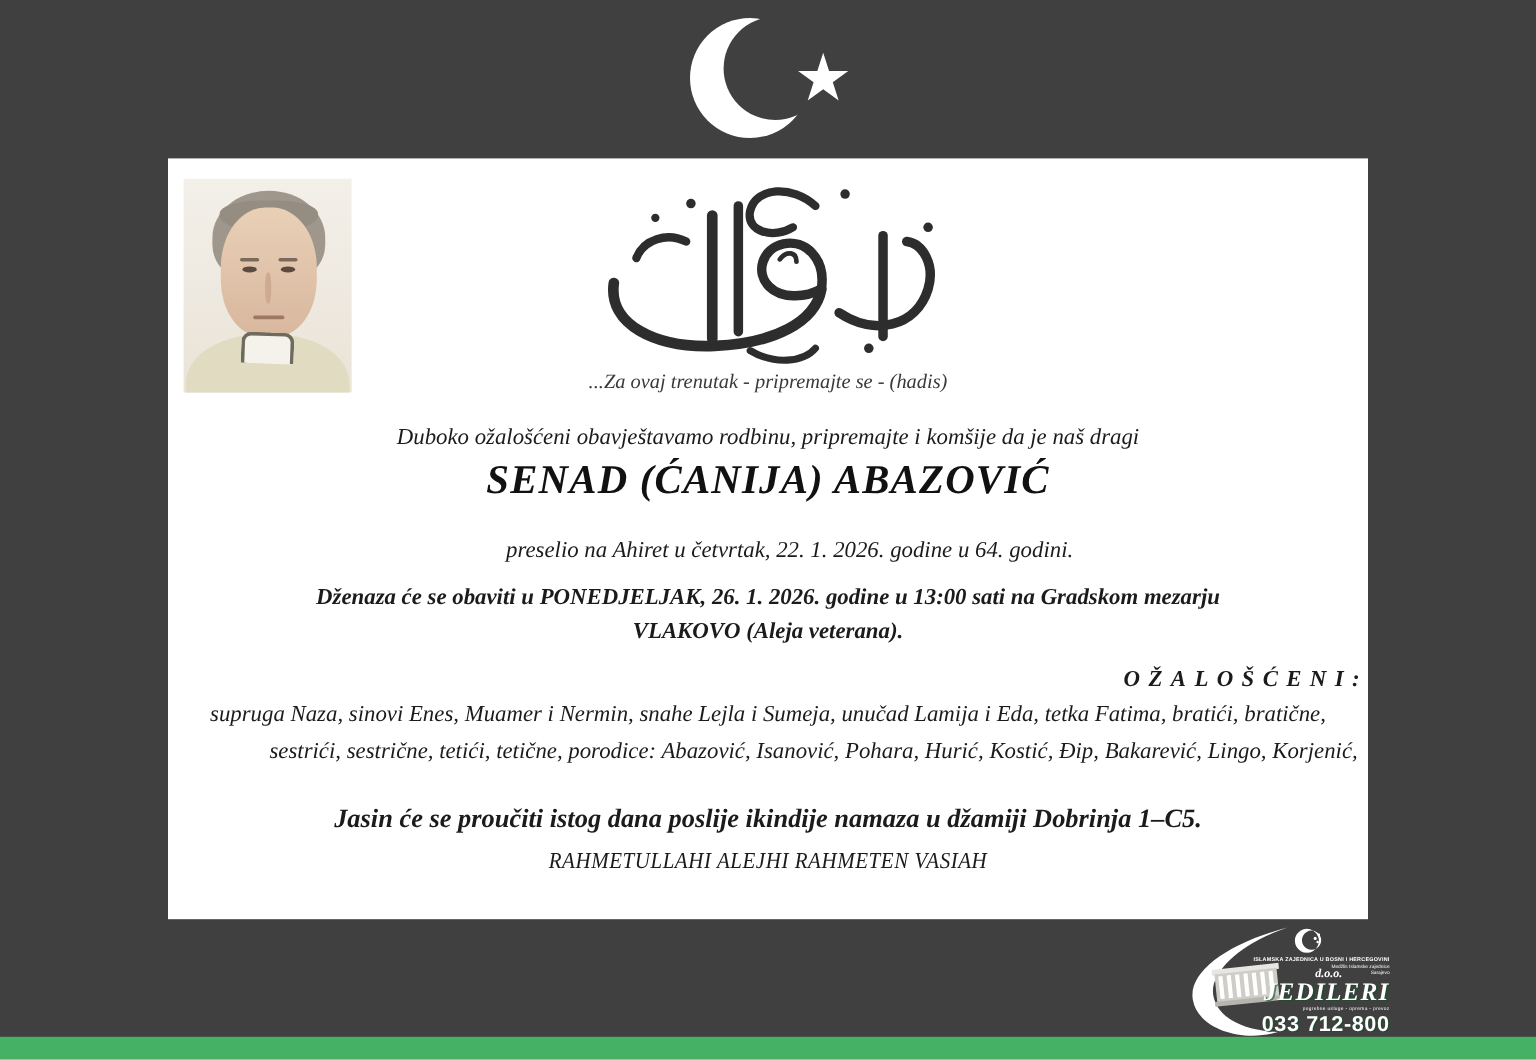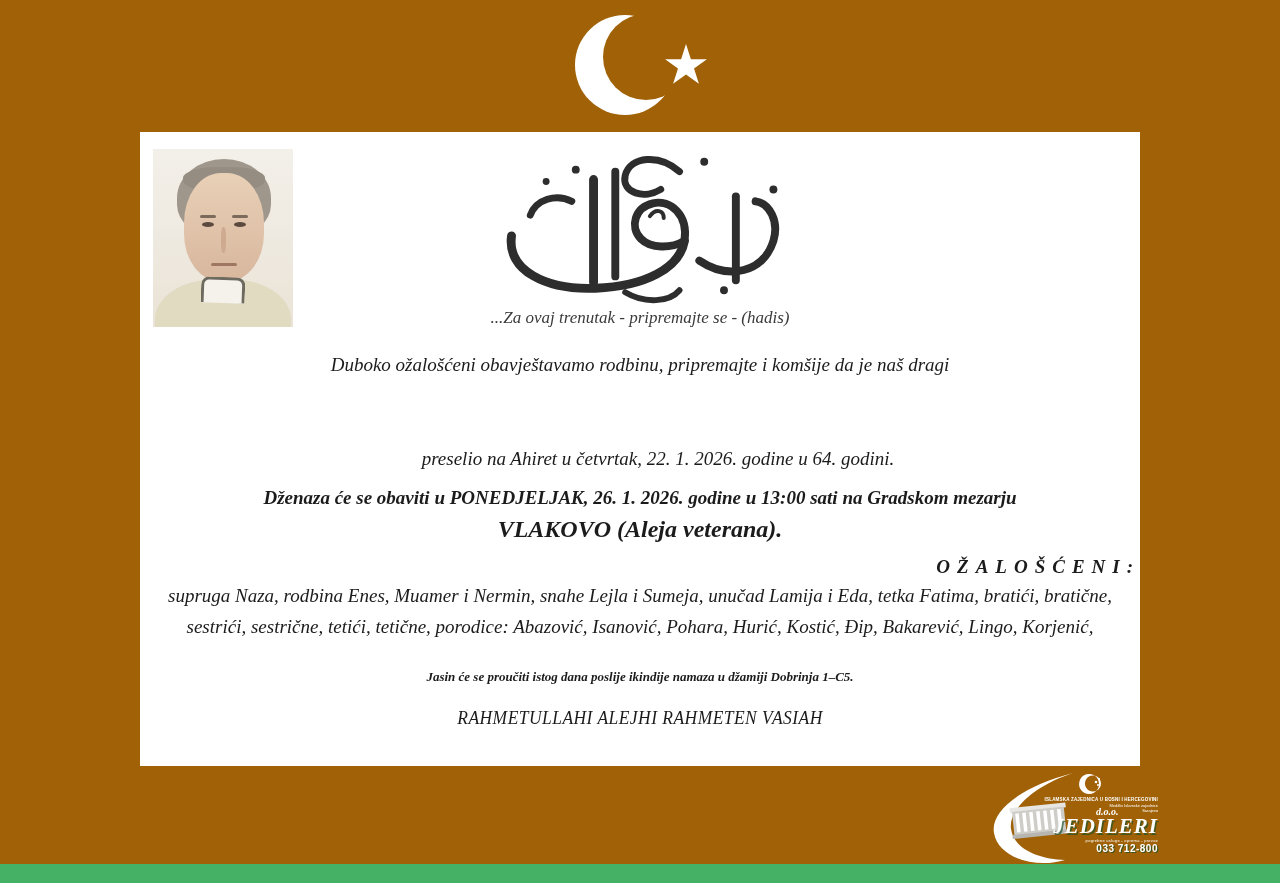--- a/index.html
+++ b/index.html
@@ -1,18 +1,18 @@
 <!DOCTYPE html>
 <html><head>
 <meta charset="utf-8">
 <style>
   * { margin:0; padding:0; box-sizing:border-box; }
   html,body { width:1280px; height:883px; overflow:hidden; }
   body { background:#44b164; font-family:"Liberation Serif", serif; }
-  .page { position:relative; width:1280px; height:864px; background:#a16207; }
+  .page { position:relative; width:1280px; height:864px; background:#404040; }
 
   
   .top-crescent { position:absolute; left:570px; top:8px; width:150px; height:115px; }
 
   
   .sheet { position:absolute; left:140px; top:132px; width:1000px; height:634px; background:#ffffff; }
 
   
   .photo { position:absolute; left:13px; top:17px; width:140px; height:178px;
            background:linear-gradient(#f4f0e9,#ebe3d4); overflow:hidden;
@@ -32,40 +32,40 @@
 
   
   .calligraphy { position:absolute; left:335px; top:10px; width:330px; height:168px; }
 
   .line { position:absolute; left:0; width:100%; text-align:center; white-space:nowrap; color:#1b1b1b; font-style:italic; }
   .caption   { top:176px; font-size:17px; color:#3a3a3a; }
   .intro     { top:222px; font-size:19px; }
   .name      { top:250px; font-size:34px; font-weight:bold; letter-spacing:1px; color:#111; }
   .preselio  { top:316px; font-size:19px;padding-left:36px; }
   .funeral1  { top:355px; font-size:19px; font-weight:bold; }
-  .funeral2  { top:384px; font-size:24px; font-weight:bold; }
+  .funeral2  { top:384px; font-size:19px; font-weight:bold; }
   .heading   { top:424px; font-size:19px; font-weight:bold; letter-spacing:7px;text-align:right; }
   .m1 { top:453px; font-size:19px; }
-  .m2 { top:484px; font-size:19px; }
+  .m2 { top:484px; font-size:19px;margin-left:38px; }
   .m3 { top:515px; font-size:19px; }
-  .jasin     { top:537px; font-size:13px; font-weight:bold; }
+  .jasin     { top:537px; font-size:22px; font-weight:bold; }
   .closing   { top:575px; font-size:19px; letter-spacing:.5px; transform:scaleX(.92); }
 
   
   .logo { position:absolute; left:968px; top:770px; width:195px; height:100px; font-family:"Liberation Sans", sans-serif; }
   .logo svg { position:absolute; left:0; top:0; }
   .logo .ltxt { position:absolute; left:30px; width:160px; text-align:right; color:#fff; white-space:nowrap; }
   .org1 { top:27px; font-size:4.5px; font-weight:bold; letter-spacing:.2px; }
   .org2 { top:33px; font-size:4px; }
   .org3 { top:38px; font-size:4px; }
   .doo  { position:absolute; left:128px; top:36px; color:#fff; font-size:10px; font-weight:bold; font-style:italic; font-family:"Liberation Serif", serif; }
   .brand { top:44px; font-size:21px; font-weight:bold; font-style:italic; font-family:"Liberation Serif", serif;
            letter-spacing:1px; text-shadow:1.5px 1.5px 0 rgba(20,80,40,.65); }
   .tagline { top:68px; font-size:4px; letter-spacing:.3px; }
-  .phone { top:73px; font-size:10px; font-weight:bold; letter-spacing:.5px; text-shadow:1.2px 1.2px 0 rgba(20,80,40,.7); }
+  .phone { top:73px; font-size:18px; font-weight:bold; letter-spacing:.5px; text-shadow:1.2px 1.2px 0 rgba(20,80,40,.7); }
 </style>
 </head>
 <body>
 
 <div class="page">
 
   <svg class="top-crescent" viewBox="0 0 150 115">
     <defs>
       <mask id="cresMask">
         <rect x="0" y="0" width="150" height="115" fill="black"></rect>
@@ -106,25 +106,26 @@
       <path d="M175,75 c6,-8 14,-6 14,2" stroke-width="4"></path>
       <circle cx="100" cy="28" r="4" fill="#2d2d2d" stroke="none"></circle>
       <circle cx="230" cy="20" r="4" fill="#2d2d2d" stroke="none"></circle>
       <circle cx="300" cy="48" r="4" fill="#2d2d2d" stroke="none"></circle>
       <circle cx="70" cy="40" r="3.5" fill="#2d2d2d" stroke="none"></circle>
       <circle cx="250" cy="150" r="4" fill="#2d2d2d" stroke="none"></circle>
     </svg>
 
     <div class="line caption">...Za ovaj trenutak - pripremajte se - (hadis)</div>
     <div class="line intro">Duboko ožalošćeni obavještavamo rodbinu, pripremajte i komšije da je naš dragi</div>
+    <div class="line name">SENAD (ĆANIJA) ABAZOVIĆ</div>
     <div class="line preselio">preselio na Ahiret u četvrtak, 22. 1. 2026. godine u 64. godini.</div>
     <div class="line funeral1">Dženaza će se obaviti u PONEDJELJAK, 26. 1. 2026. godine u 13:00 sati na Gradskom mezarju</div>
     <div class="line funeral2">VLAKOVO (Aleja veterana).</div>
     <div class="line heading">OŽALOŠĆENI:</div>
-    <div class="line m1">supruga Naza, rodbina Enes, Muamer i Nermin, snahe Lejla i Sumeja, unučad Lamija i Eda, tetka Fatima, bratići, bratične,</div>
+    <div class="line m1">supruga Naza, sinovi Enes, Muamer i Nermin, snahe Lejla i Sumeja, unučad Lamija i Eda, tetka Fatima, bratići, bratične,</div>
     <div class="line m2">sestrići, sestrične, tetići, tetične, porodice: Abazović, Isanović, Pohara, Hurić, Kostić, Đip, Bakarević, Lingo, Korjenić,</div>
     <div class="line jasin">Jasin će se proučiti istog dana poslije ikindije namaza u džamiji Dobrinja 1–C5.</div>
     <div class="line closing">RAHMETULLAHI ALEJHI RAHMETEN VASIAH</div>
   </div>
 
   <div class="logo">
     <svg width="195" height="100" viewBox="0 0 195 100">
       <path fill="#ffffff" d="M105,3 C55,16 22,40 26,63 C30,88 68,99 97,90
                C70,89 46,79 43,59 C40,39 68,15 105,3 Z"></path>
       <g transform="translate(44,42) rotate(-6)">

